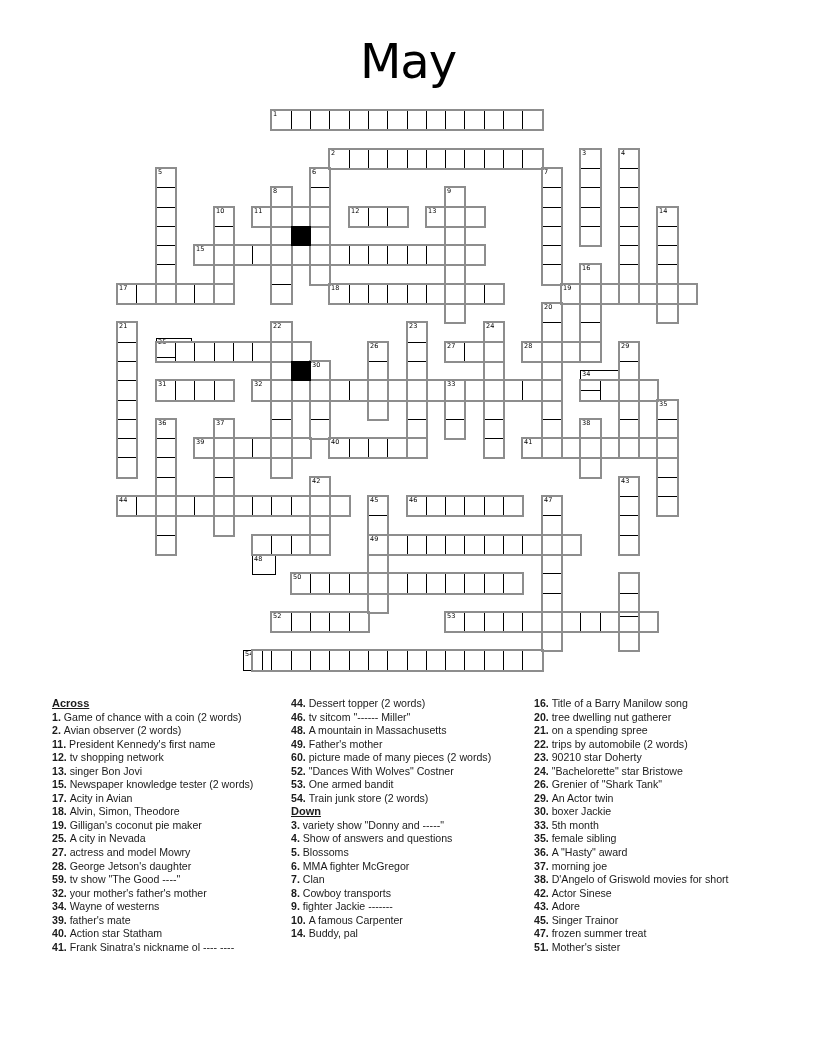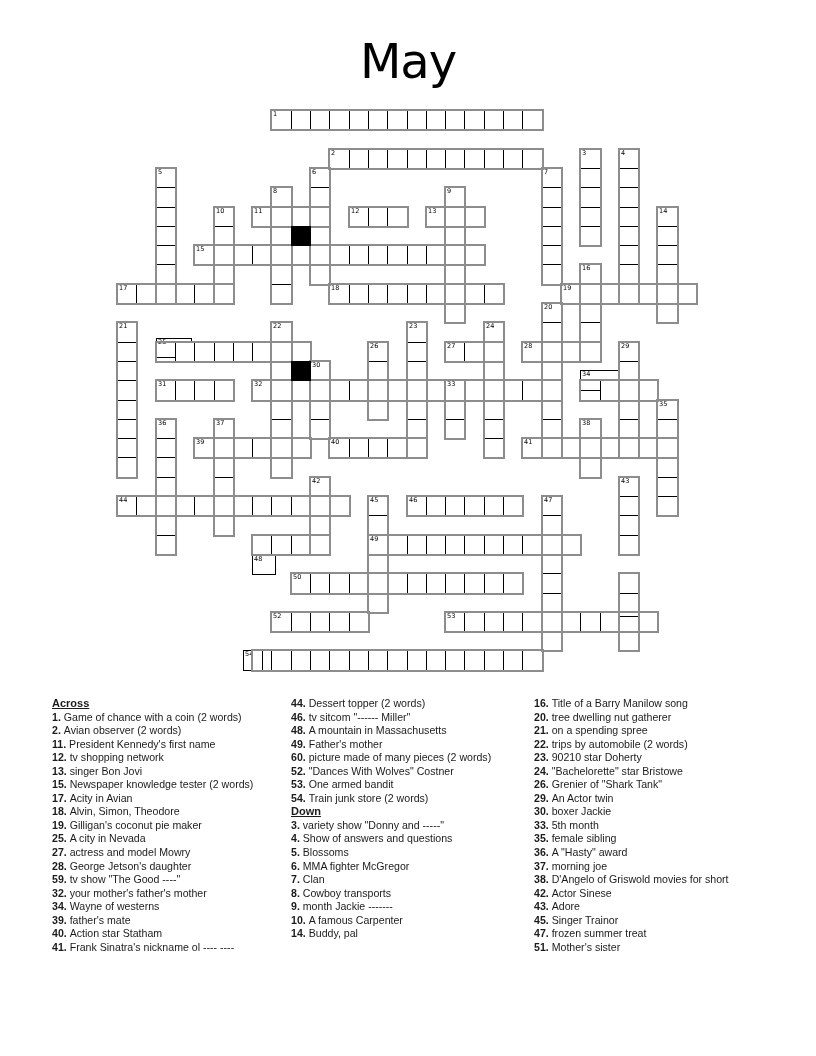--- a/index.html
+++ b/index.html
@@ -554,21 +554,21 @@
     <div class="clue"><b>52. </b><span>"Dances With Wolves" Costner</span></div>
     <div class="clue"><b>53. </b><span>One armed bandit</span></div>
     <div class="clue"><b>54. </b><span>Train junk store (2 words)</span></div>
     <div class="clue-header">Down</div>
     <div class="clue"><b>3. </b><span>variety show "Donny and -----"</span></div>
     <div class="clue"><b>4. </b><span>Show of answers and questions</span></div>
     <div class="clue"><b>5. </b><span>Blossoms</span></div>
     <div class="clue"><b>6. </b><span>MMA fighter McGregor</span></div>
     <div class="clue"><b>7. </b><span>Clan</span></div>
     <div class="clue"><b>8. </b><span>Cowboy transports</span></div>
-    <div class="clue"><b>9. </b><span>month Jackie -------</span></div>
+    <div class="clue"><b>9. </b><span>fighter Jackie -------</span></div>
     <div class="clue"><b>10. </b><span>A famous Carpenter</span></div>
     <div class="clue"><b>14. </b><span>Buddy, pal</span></div>
   </div>
 <div id="clue-col-3" class="clue-col">
     <div class="clue"><b>16. </b><span>Title of a Barry Manilow song</span></div>
     <div class="clue"><b>20. </b><span>tree dwelling nut gatherer</span></div>
     <div class="clue"><b>21. </b><span>on a spending spree</span></div>
     <div class="clue"><b>22. </b><span>trips by automobile (2 words)</span></div>
     <div class="clue"><b>23. </b><span>90210 star Doherty</span></div>
     <div class="clue"><b>24. </b><span>"Bachelorette" star Bristowe</span></div>

